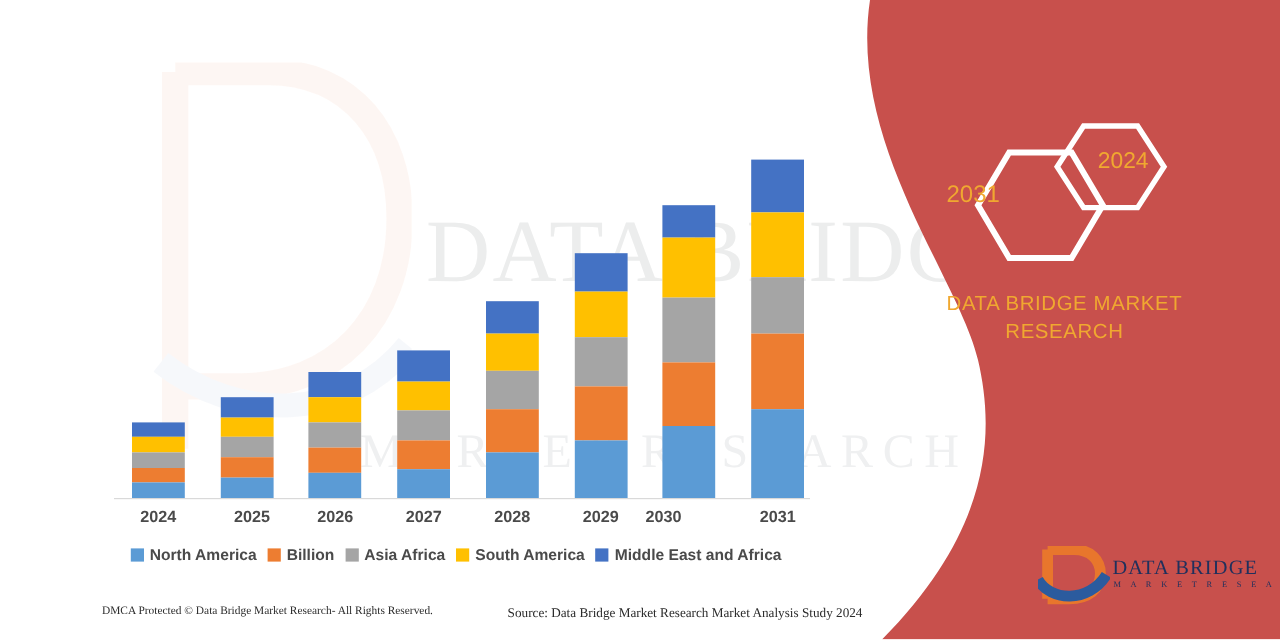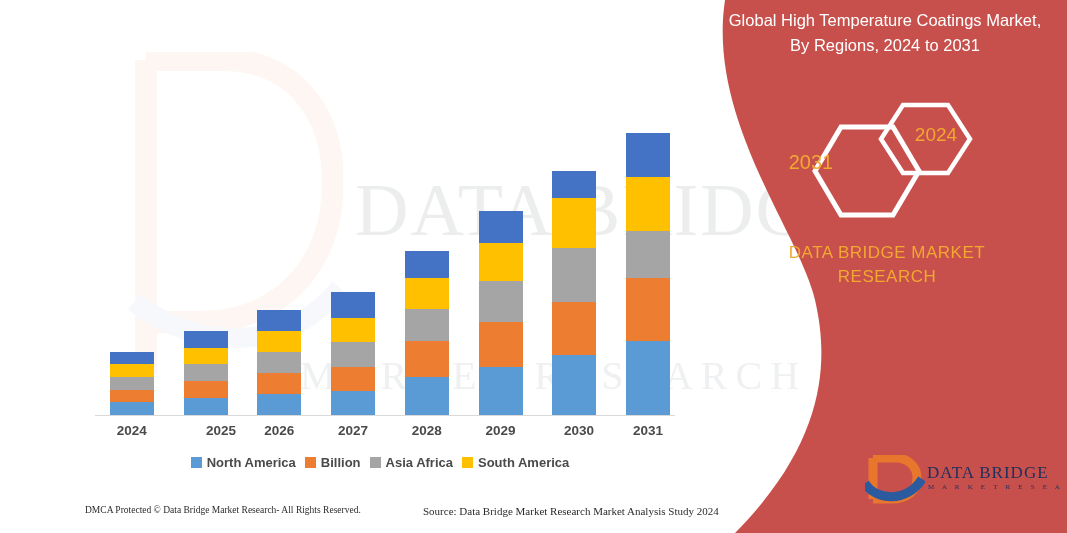--- a/index.html
+++ b/index.html
@@ -212,62 +212,65 @@
         <div class="seg" style="height: 44.25px; background: rgb(68, 114, 196);"></div>
         <div class="seg" style="height: 53.7321px; background: rgb(255, 192, 0);"></div>
         <div class="seg" style="height: 47.4107px; background: rgb(165, 165, 165);"></div>
         <div class="seg" style="height: 63.2143px; background: rgb(237, 125, 49);"></div>
         <div class="seg" style="height: 73.75px; background: rgb(91, 155, 213);"></div>
       </div>
     </div>
   <div id="axis-line"></div>
   <div id="x-labels">
       <div class="x-label" style="left: 1.875px;">2024</div>
-      <div class="x-label" style="left: 91px;">2025</div>
+      <div class="x-label" style="left: 80px;">2025</div>
       <div class="x-label" style="left: 149.375px;">2026</div>
       <div class="x-label" style="left: 223.125px;">2027</div>
       <div class="x-label" style="left: 296.875px;">2028</div>
       <div class="x-label" style="left: 370.625px;">2029</div>
-      <div class="x-label" style="left: 449px;">2030</div>
+      <div class="x-label" style="left: 423px;">2030</div>
       <div class="x-label" style="left: 518.125px;">2031</div>
     </div>
 
   <div id="legend">
       <div class="legend-item">
         <span class="legend-swatch" style="background: rgb(91, 155, 213);"></span>
         <span class="legend-label">North America</span>
       </div>
       <div class="legend-item">
         <span class="legend-swatch" style="background: rgb(237, 125, 49);"></span>
         <span class="legend-label">Billion</span>
       </div>
       <div class="legend-item">
         <span class="legend-swatch" style="background: rgb(165, 165, 165);"></span>
         <span class="legend-label">Asia Africa</span>
       </div>
       <div class="legend-item">
         <span class="legend-swatch" style="background: rgb(255, 192, 0);"></span>
         <span class="legend-label">South America</span>
+      </div>
+      <div class="legend-item">
+        <span class="legend-swatch" style="background: rgb(68, 114, 196);"></span>
+        <span class="legend-label">Middle East and Africa</span>
       </div>
     </div>
 
   <div id="footer">
     <div id="footer-left">DMCA Protected © Data Bridge Market Research- All Rights Reserved.</div>
     <div id="footer-right">Source: Data Bridge Market Research  Market Analysis Study 2024</div>
   </div>
 </div>
 
 <div id="red-panel">
   <svg width="360" height="533" viewBox="0 0 360 533">
     <path d="M18 0 L360 0 L360 533 L28 533 C120 440 122 360 108 300 C92 232 0 120 18 0 Z" fill="#c8504c"></path>
   </svg>
 </div>
 
 <div id="red-content">
-  <div id="red-title">Global High Temperature Coatings Market, By Regions, 2024 to 2031</div>
 
   <div id="hex-group">
     <svg width="230" height="130" viewBox="0 0 230 130">
       <polygon points="96,10 141,10 163,44 141,78 96,78 74,44" fill="none" stroke="#ffffff" stroke-width="4.5"></polygon>
       <polygon points="34,32 86,32 112,76 86,120 34,120 8,76" fill="none" stroke="#ffffff" stroke-width="5"></polygon>
     </svg>
     <div class="hex-label" style="left:-111px; top:56px; font-size:20px;">2031</div>
     <div class="hex-label" style="left:14px; top:29px; font-size:19px;">2024</div>
   </div>
 

